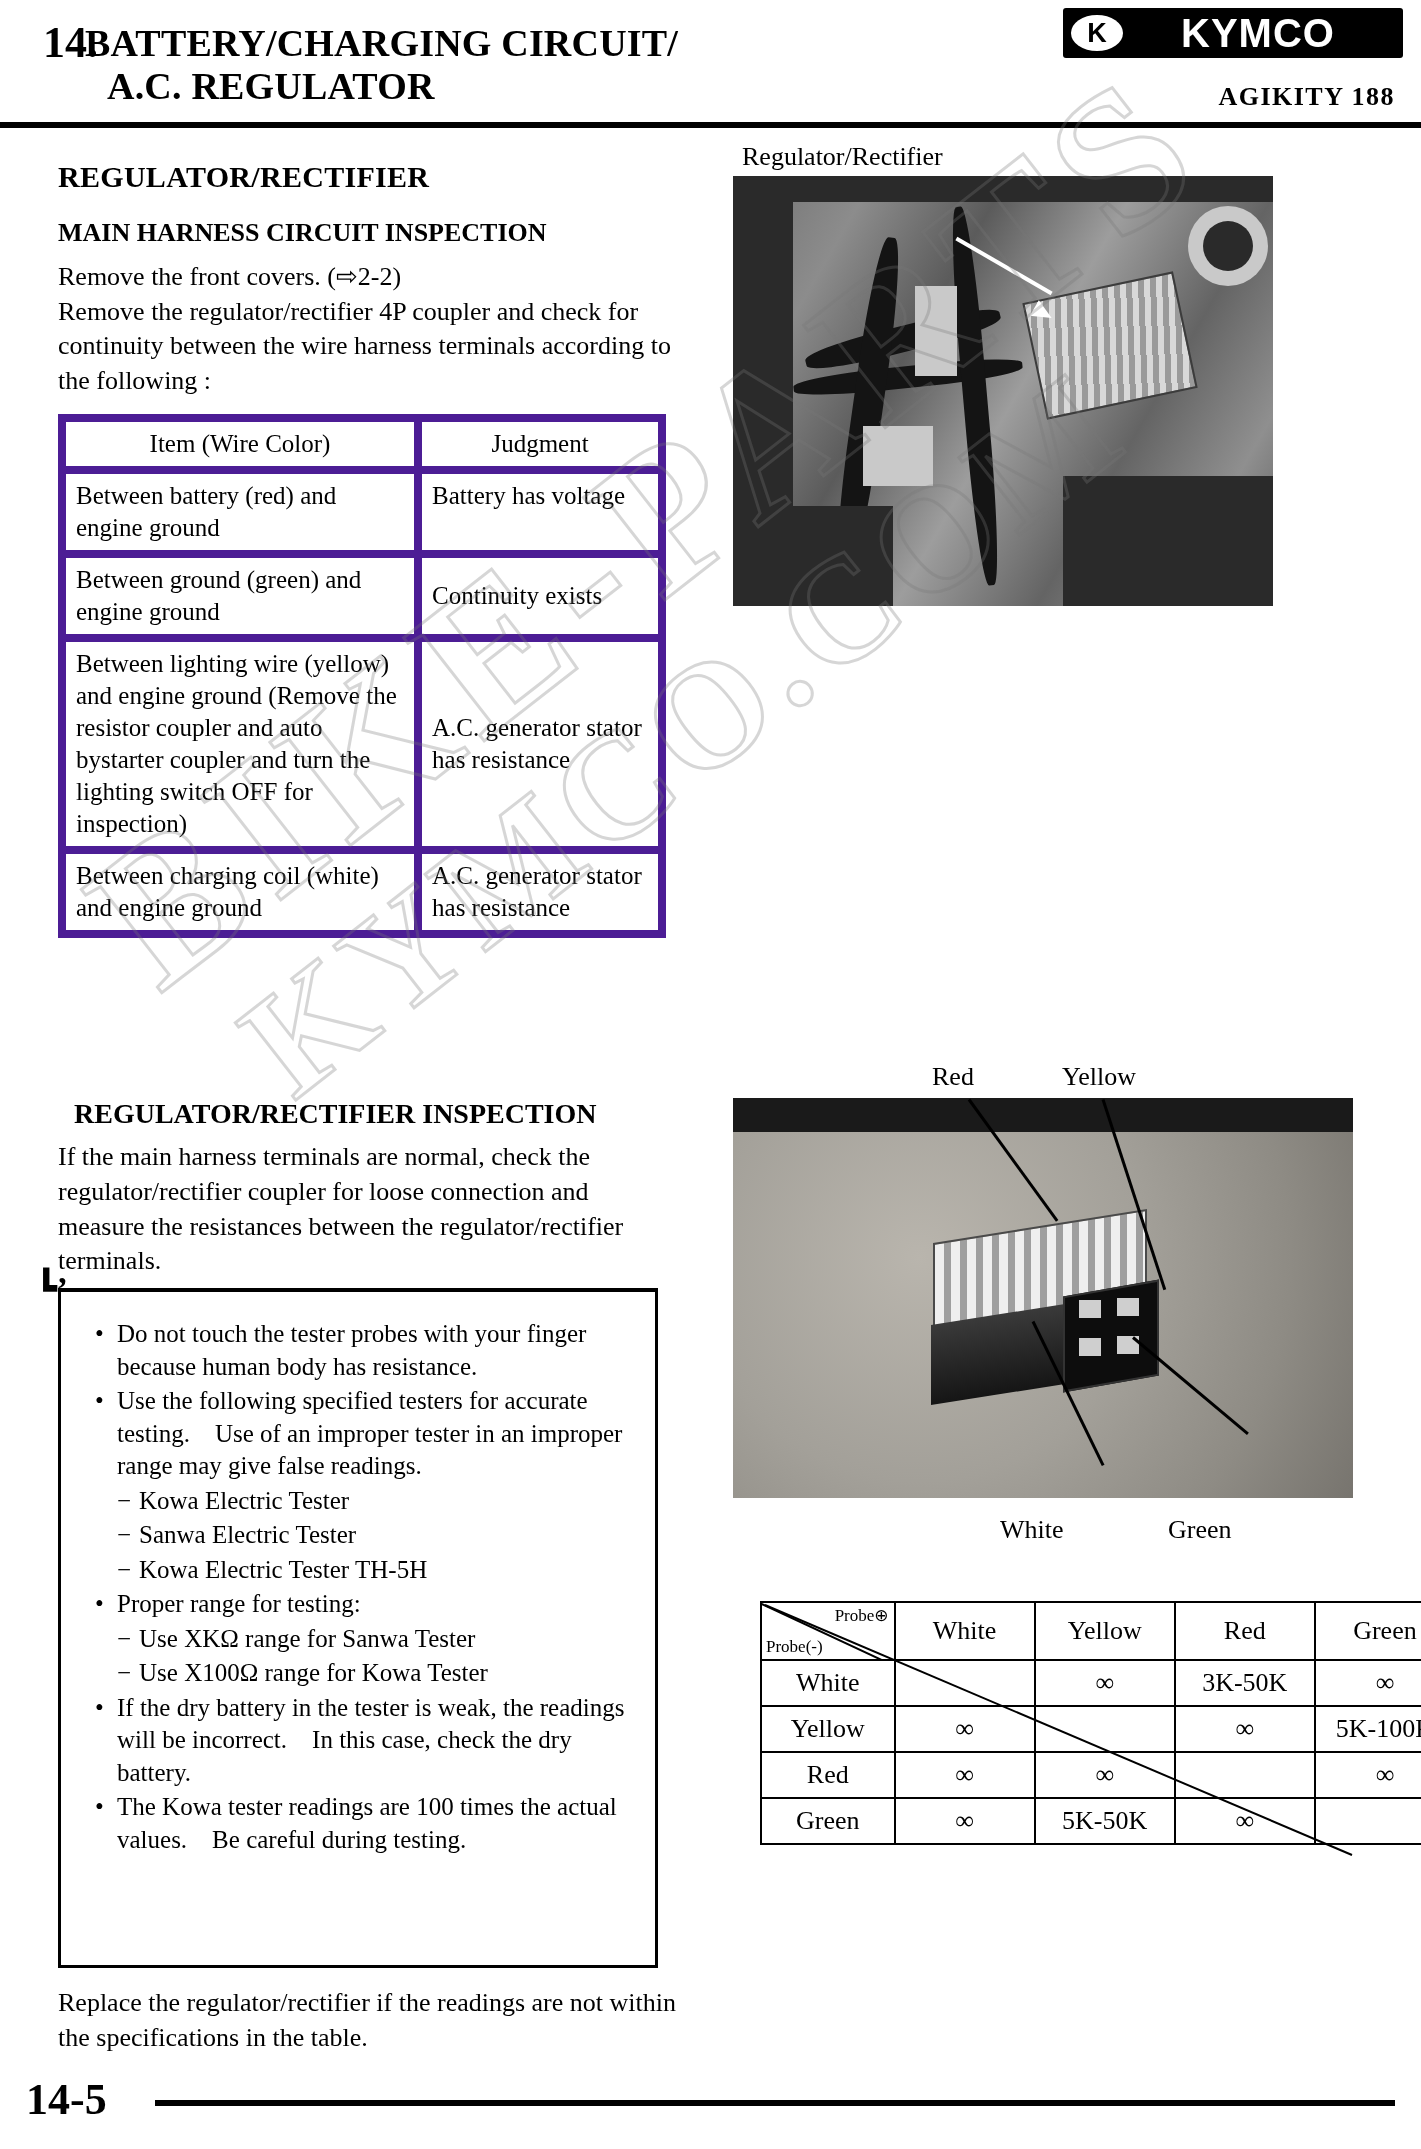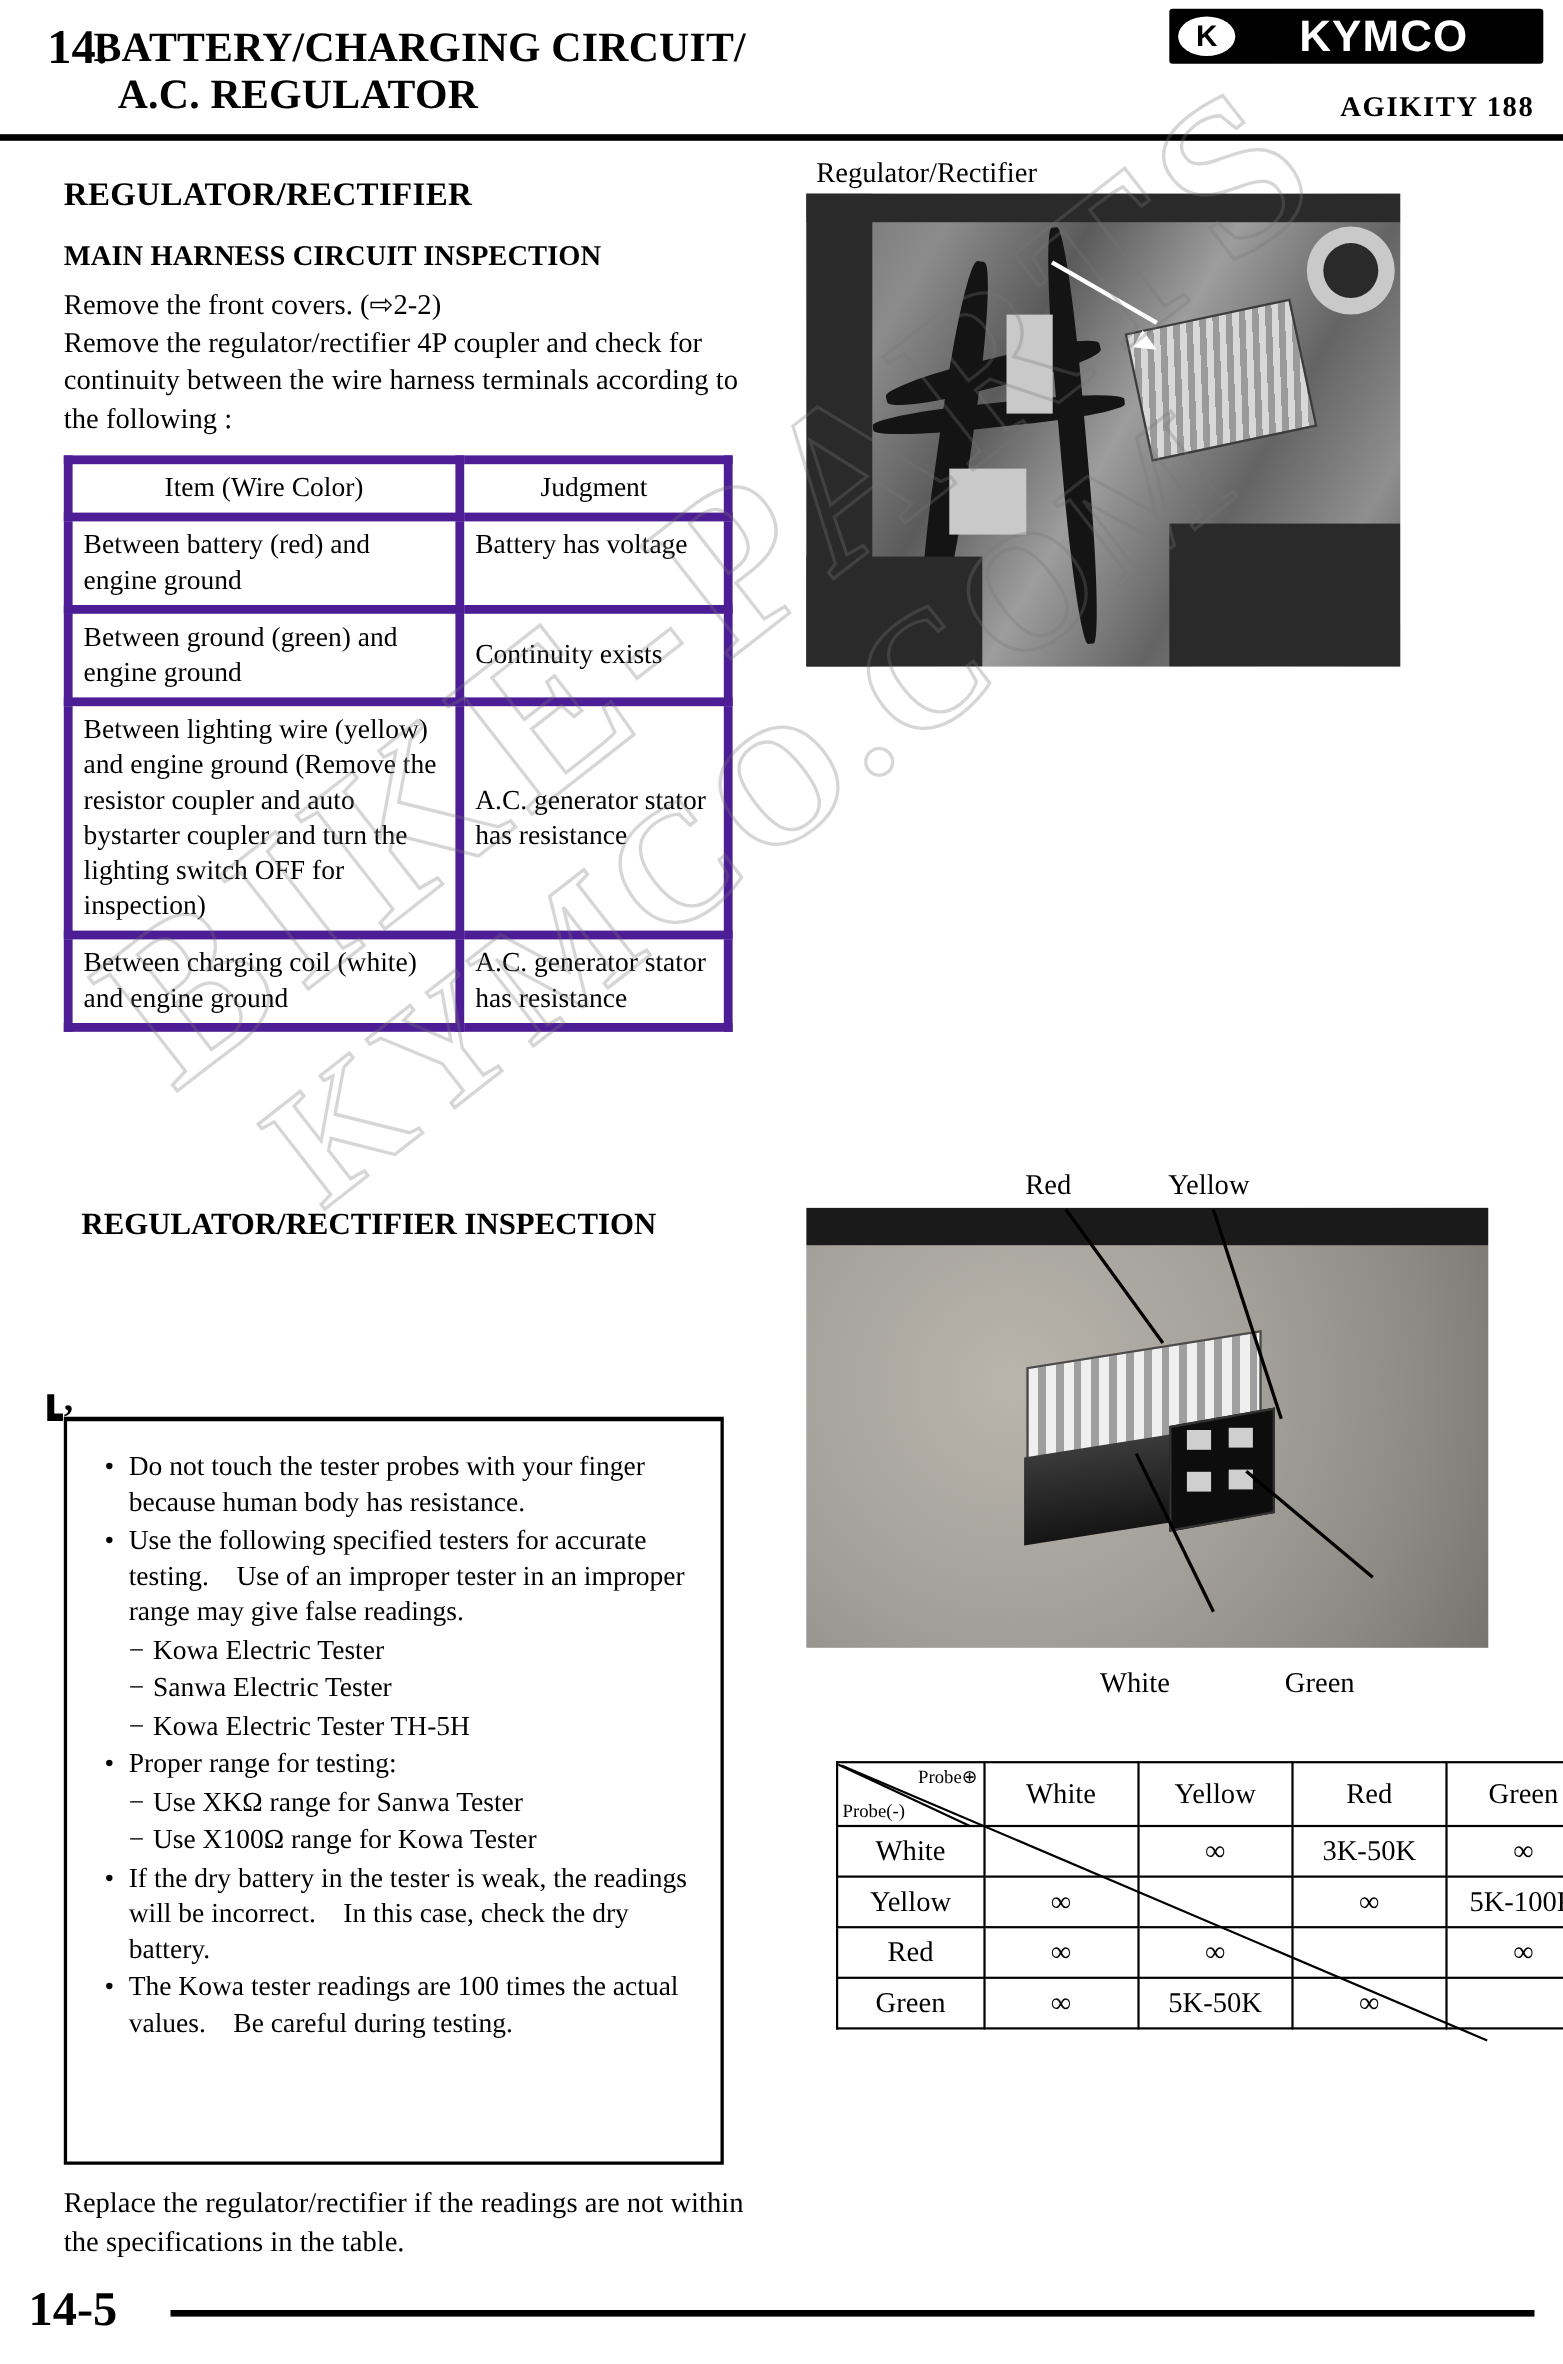--- a/index.html
+++ b/index.html
@@ -496,20 +496,21 @@
     <div class="regbox"></div>
     <div class="arrow"></div>
     <div class="arrowhead"></div>
     <div class="lite" style="left:455px;top:30px;width:80px;height:80px;border-radius:50%;"></div>
     <div class="blk" style="left:470px;top:45px;width:50px;height:50px;border-radius:50%;"></div>
     <div class="blk" style="left:0;top:330px;width:160px;height:100px;"></div>
     <div class="blk" style="left:330px;top:300px;width:210px;height:130px;"></div>
   </div>
 
   <div class="sec2-title">REGULATOR/RECTIFIER INSPECTION</div>
+  <div class="sec2-body">If the main harness terminals are normal, check the regulator/rectifier coupler for loose connection and measure the resistances between the regulator/rectifier terminals.</div>
   <div class="caution-mark">┗’</div>
 
   <div class="notebox">
     <div class="notebox-inner">
       <ul>
         <li class="bul">Do not touch the tester probes with your finger because human body has resistance.</li>
         <li class="bul">Use the following specified testers for accurate testing. Use of an improper tester in an improper range may give false readings.</li>
         <li class="dash">Kowa Electric Tester</li>
         <li class="dash">Sanwa Electric Tester</li>
         <li class="dash">Kowa Electric Tester TH-5H</li>

